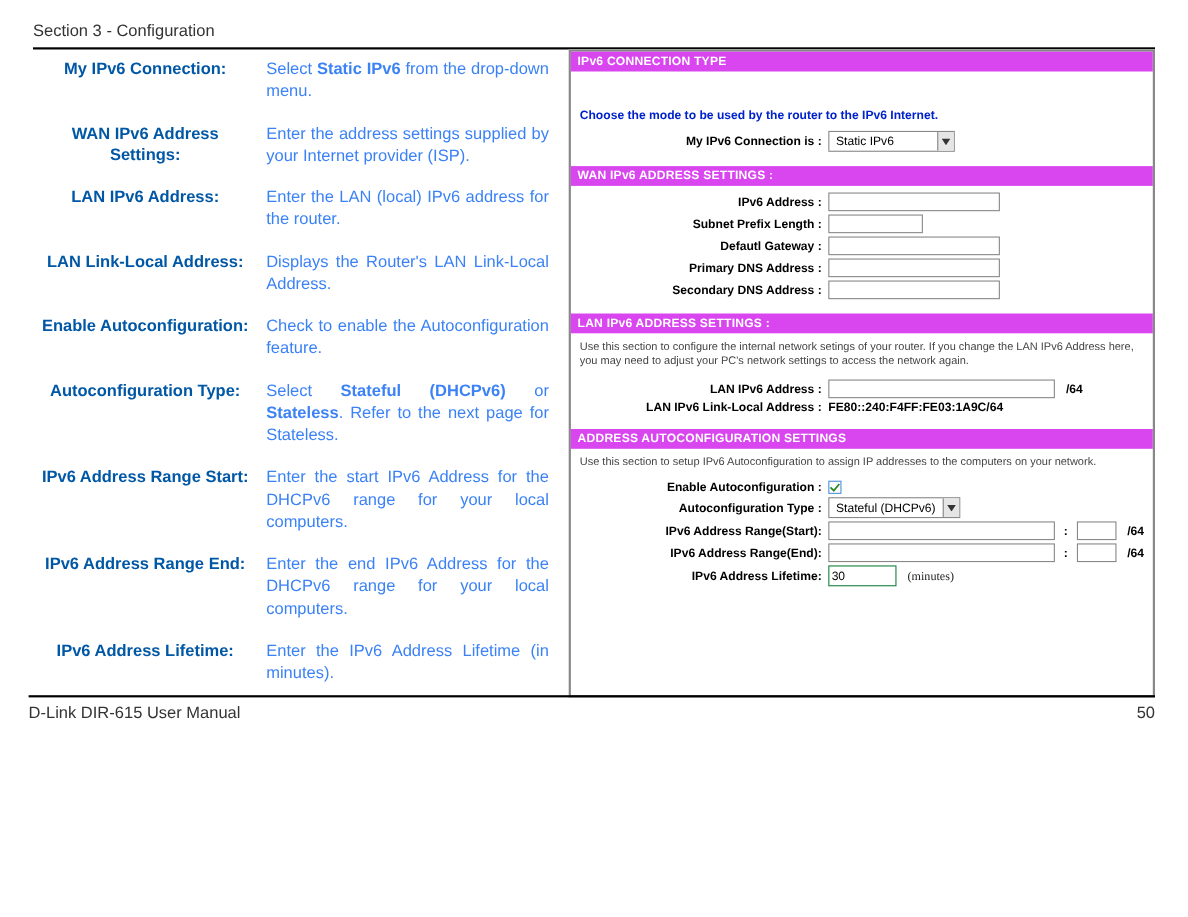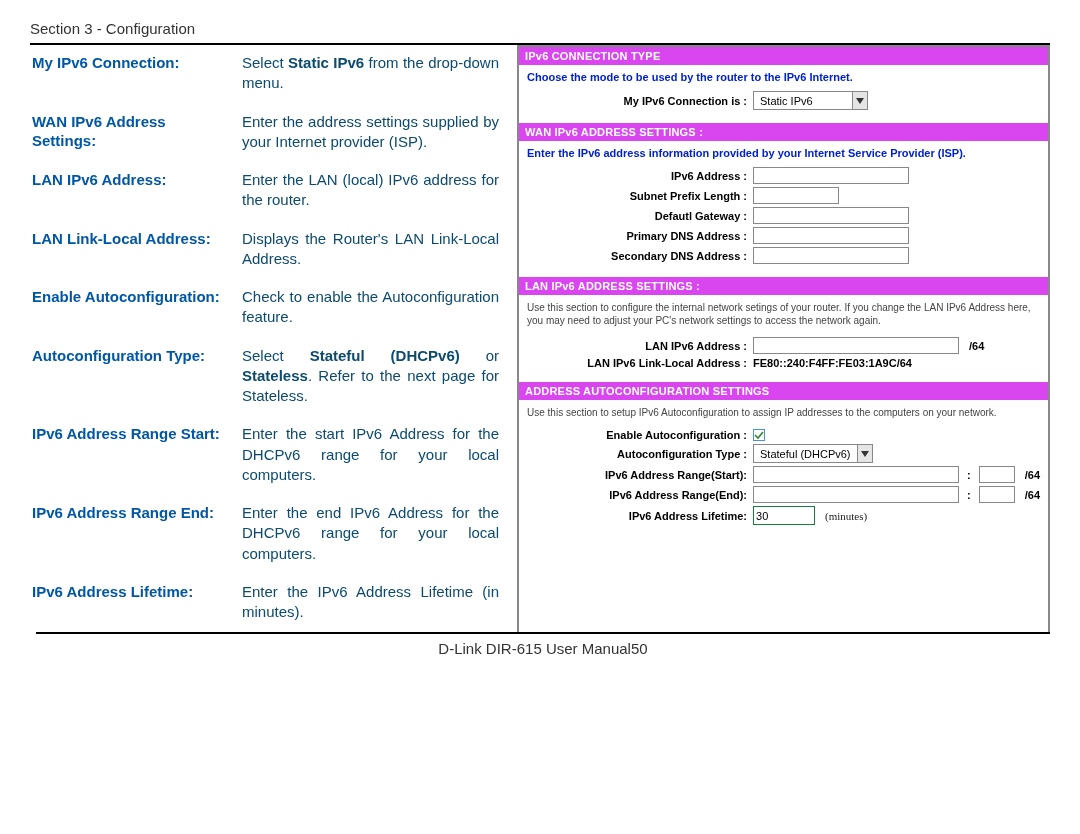--- a/index.html
+++ b/index.html
@@ -34,34 +34,34 @@
   }
   .content {
     display: flex;
     gap: 10px;
   }
   .left {
     width: 500px;
   }
   .defs td.term {
     width: 200px;
-    text-align: left;
+    text-align: center;
     vertical-align: top;
     color: #0057a5;
     font-weight: bold;
     font-family: "Arial Narrow", Arial, sans-serif;
     font-size: 15px;
     padding: 6px 4px 10px 0;
     line-height: 1.3;
     margin-top: 16px;
   }
   .defs td.desc {
     vertical-align: top;
     font-size: 15px;
-    color: #0c4a6e;
+    color: #3b82f6;
     padding: 6px 6px 10px 4px;
     line-height: 1.35;
     text-align: justify;
   }
   .right {
     flex: 1;
     border: 2px solid #888;
     font-size: 11px;
     color: #000;
     background: #fff;
@@ -76,20 +76,21 @@
     letter-spacing: 0.2px;
   }
   .panel {
     padding: 6px 8px 10px 8px;
   }
   .panel .hint {
     color: #0022cc;
     font-weight: bold;
     font-size: 11px;
     margin-bottom: 8px;
+    margin-top: 28px;
   }
   .formrow {
     display: flex;
     align-items: center;
     margin-bottom: 3px;
   }
   .formrow .lbl {
     width: 220px;
     text-align: right;
     font-weight: bold;
@@ -187,27 +188,27 @@
     margin-bottom: 10px;
     line-height: 1.3;
   }
   .val {
     font-weight: bold;
     font-size: 11px;
     color: #000;
   }
   .footer {
     position: absolute;
-    left: 36px;
+    left: 26px;
     right: 30px;
     bottom: 14px;
     border-top: 2px solid #000;
     padding-top: 6px;
     display: flex;
-    justify-content: center;
+    justify-content: space-between;
     font-size: 15px;
     color: #333;
   }
   b { font-weight: bold; }
 </style>
 </head>
 <body>
 
 <div class="page">
   <div class="top-section">Section 3 - Configuration</div>
@@ -271,21 +272,20 @@
                     <path d="M0 0 L8 0 L4 6 Z" fill="#333"></path>
                   </svg>
                 </span>
             </div>
           </div>
         </div>
       </div>
 
       <div class="bar">WAN IPv6 ADDRESS SETTINGS :</div>
       <div class="panel">
-        <div class="hint">Enter the IPv6 address information provided by your Internet Service Provider (ISP).</div>
         <div class="formrow">
             <div class="lbl">IPv6 Address :</div>
             <div class="ctrl">
               <input class="med" style="">
             </div>
           </div>
         <div class="formrow">
             <div class="lbl">Subnet Prefix Length :</div>
             <div class="ctrl">
               <input class="small" style="">

